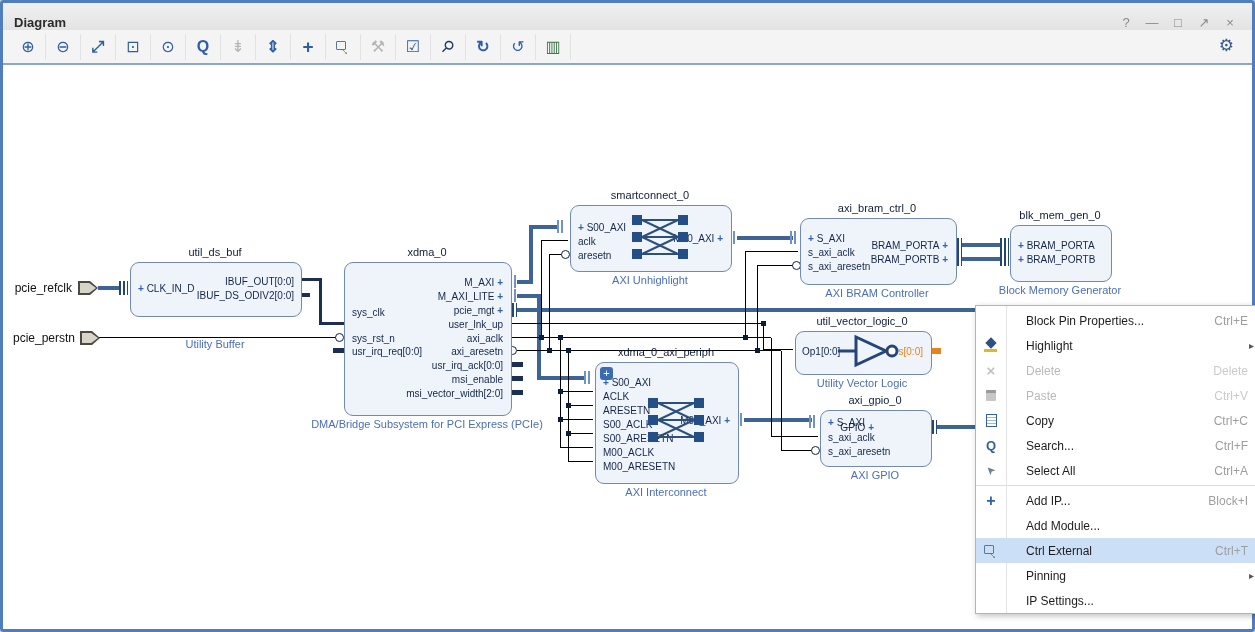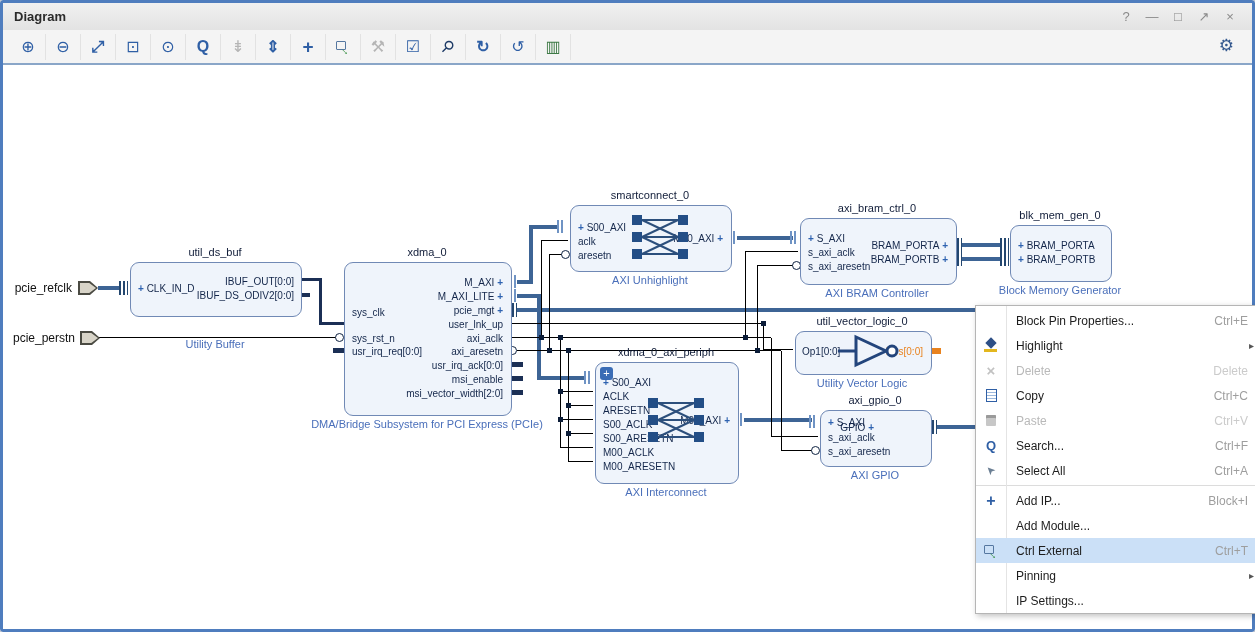--- a/index.html
+++ b/index.html
@@ -1,20 +1,20 @@
 <!DOCTYPE html>
 <html><head>
 <meta charset="utf-8">
 <style>
   html,body{margin:0;padding:0}
   body{width:1255px;height:632px;overflow:hidden;position:relative;background:#fff;
        font-family:"Liberation Sans",sans-serif;-webkit-font-smoothing:antialiased}
   .frame{position:absolute;inset:0;border:3px solid #4f7dbe;border-radius:3px;outline:1px solid #b7bcc6;pointer-events:none;z-index:60}
   
-  .titlebar{position:absolute;left:3px;top:3px;right:3px;height:27px;background:linear-gradient(#f0f0f0,#e3e3e3);border-bottom:1px solid #cfcfcf;display:flex;align-items:center;z-index:5}
+  .titlebar{position:absolute;left:3px;top:3px;right:3px;height:27px;background:linear-gradient(#f0f0f0,#e3e3e3);border-bottom:1px solid #cfcfcf;display:flex;align-items:flex-end;z-index:5}
   .title{font-size:13px;font-weight:700;color:#2b2b2b;margin-left:11px}
   .winctls{margin-left:auto;margin-right:14px;display:flex;gap:10px}
   .wbtn{width:16px;height:16px;display:flex;align-items:center;justify-content:center;color:#8a8a8a;font-size:13px;cursor:default}
   
   .toolbar{position:absolute;left:3px;top:30px;right:3px;height:33px;background:#f4f4f4;border-bottom:2px solid #8aa6c8;display:flex;align-items:center;padding-left:8px;z-index:5}
   .tbtn{width:34px;height:26px;display:flex;align-items:center;justify-content:center;border-right:1px solid #e2e2e2;color:#2f5fa5;font-size:16px}
   .tbtn.b{font-weight:700}
   .tbtn.dis{color:#b5b5b5}
   .tbtn .rot45{display:inline-block;transform:rotate(45deg);color:#1d3a66}
   .gear{position:absolute;right:18px;top:5px;font-size:17px;color:#35598f}
@@ -47,21 +47,21 @@
   .parrow .o{position:absolute;inset:0;background:#4a4a42;clip-path:polygon(0 0,60% 0,100% 50%,60% 100%,0 100%)}
   .parrow .i{position:absolute;inset:2px;background:#d8d4c8;clip-path:polygon(0 0,58% 0,100% 50%,58% 100%,0 100%)}
   .plabel{position:absolute;font-size:12px;color:#111;white-space:nowrap;transform:translate(-100%,-50%);z-index:3}
   
   .menu{position:absolute;left:975px;top:305px;width:280px;background:#fff;border:1px solid #b5b5b5;box-shadow:2px 2px 6px rgba(0,0,0,.25);z-index:100;padding-top:2px}
   .menu .col{position:absolute;left:30px;top:0;bottom:0;border-left:1px solid #e4e4e4}
   .mrow{position:relative;height:25px;display:flex;align-items:center;font-size:12px;color:#1d1d1d}
   .mrow.sel{background:#cbe0f7}
   .mrow.dis{color:#b9b9b9}
   .mrow .mi{width:30px;flex:none;display:flex;align-items:center;justify-content:center}
-  .mrow .ml{margin-left:10px}
+  .mrow .ml{margin-left:20px}
   .mrow .ms{margin-left:auto;padding-right:8px;color:#9e9e9e;font-size:12px}
   .mrow.dis .ms{color:#cbcbcb}
   .mrow .sub{margin-left:auto;padding-right:2px;color:#555;font-size:10px}
   .msep{height:5px;display:flex;align-items:center}
   .msep i{display:block;width:100%;border-top:1px solid #dcdcdc}
   .ic-hl{position:relative;width:14px;height:13px}
   .ic-hl::before{content:"";position:absolute;left:3px;top:0;width:8px;height:8px;background:#2d4f86;transform:rotate(45deg)}
   .ic-hl::after{content:"";position:absolute;left:0;bottom:0;width:13px;height:3px;background:#e3b71e}
   .ic-x{color:#c2c2c2;font-size:15px;font-weight:700}
   .ic-copy{width:9px;height:11px;border:1.5px solid #2f5fa5;background:repeating-linear-gradient(180deg,#fff 0 2px,#9db9dd 2px 3px)}
@@ -337,33 +337,33 @@
     <span class="ml">Highlight</span>
       <span class="sub">▸</span>
   </div>
   <div class="mrow dis">
     <span class="mi">
         <span class="ic-x">×</span>
       </span>
     <span class="ml">Delete</span>
       <span class="ms">Delete</span>
   </div>
+  <div class="mrow dis">
+    <span class="mi">
+        <span class="ic-paste"></span>
+      </span>
+    <span class="ml">Paste</span>
+      <span class="ms">Ctrl+V</span>
+  </div>
   <div class="mrow">
     <span class="mi">
         <span class="ic-copy"></span>
       </span>
     <span class="ml">Copy</span>
       <span class="ms">Ctrl+C</span>
-  </div>
-  <div class="mrow dis">
-    <span class="mi">
-        <span class="ic-paste"></span>
-      </span>
-    <span class="ml">Paste</span>
-      <span class="ms">Ctrl+V</span>
   </div>
   <div class="mrow">
     <span class="mi">
         <span class="ic-q">Q</span>
       </span>
     <span class="ml">Search...</span>
       <span class="ms">Ctrl+F</span>
   </div>
   <div class="mrow">
     <span class="mi">

